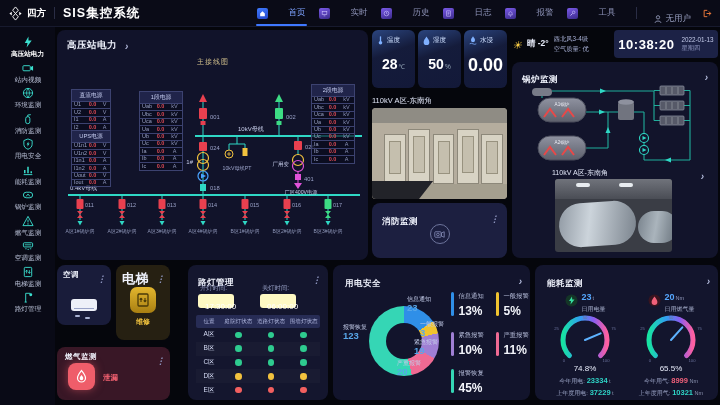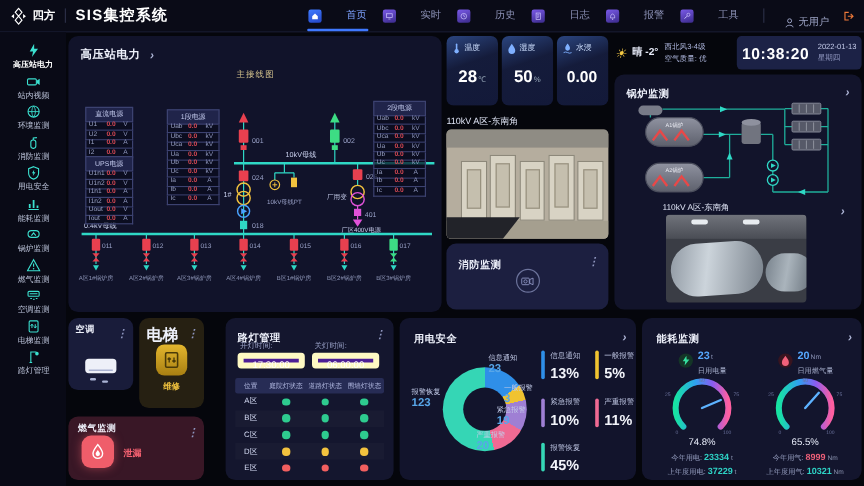--- a/index.html
+++ b/index.html
@@ -102,21 +102,21 @@
   #elevatorPanel .status{position:absolute;left:0;right:0;top:52px;text-align:center;font-size:7px;color:#f0c23e;font-weight:bold}
   #gasPanel{left:57px;top:347px;width:113px;height:53px;background:#391726}
   #gasPanel .head{position:absolute;left:8px;top:5px;font-size:7.5px}
   .gasicon{position:absolute;left:11px;top:16px;width:27px;height:27px;border-radius:8px;background:#ef5d6a;box-shadow:0 0 8px rgba(239,93,106,.5);display:flex;align-items:center;justify-content:center}
   #gasPanel .status{position:absolute;left:46px;top:26px;font-size:7.5px;color:#f26070;font-weight:bold}
   
   #streetPanel{left:188px;top:265px;width:140px;height:135px;background:#14162e}
   #streetPanel .head{position:absolute;left:10px;top:6px}
   #streetPanel .kebab{position:absolute;right:7px;top:4px}
   .tlab{position:absolute;font-size:6.3px;color:#98a0c5}
-  .tinput{position:absolute;top:29px;width:56px;height:13px;background:#4c1d95;border:5px solid #fef9c3;border-radius:3px;color:#fff;font-size:8px;text-align:center;line-height:11px;cursor:text}
+  .tinput{position:absolute;top:29px;width:36px;height:13px;background:#ec4899;border:7px solid #fef9c3;border-radius:3px;color:#fff;font-size:8px;text-align:center;line-height:11px;cursor:text}
   #stHead{position:absolute;left:8px;top:50px;width:124px;height:13px;background:#272c55;border-radius:2px;display:flex;align-items:center}
   #stHead span{font-size:5.6px;color:#aeb5dd;text-align:center}
   #stHead .c0{width:26px}
   #stHead .c{flex:1}
   #stBody{position:absolute;left:8px;top:63px;width:124px}
   .strow{display:flex;align-items:center;height:13.8px}
   .strow:nth-child(even){background:rgba(255,255,255,.025)}
   .strow .z{width:26px;text-align:center;font-size:6.5px;color:#d6dcf5}
   .strow .dcell{flex:1;display:flex;justify-content:center}
   .dot{width:6.5px;height:6.5px;border-radius:50%}
@@ -610,21 +610,21 @@
     <div class="ev"><b>50</b><i>%</i></div>
   </div>
   <div class="envcard" style="left:464px">
     <div class="eh">
       <svg width="10" height="11" viewBox="0 0 12 12">
           <path d="M6,1 C7.4,3 8.4,4.2 8.4,5.7 A2.4,2.4 0 1 1 3.6,5.7 C3.6,4.2 4.6,3 6,1 Z" fill="#7fb0ff"></path>
           <path d="M2,10 Q4,8.8 6,10 T10,10" fill="none" stroke="#7fb0ff" stroke-width=".9"></path>
         </svg>
       <span>水浸</span>
     </div>
-    <div class="ev"><b style="font-size:13px">0.00</b><i></i></div>
+    <div class="ev"><b style="font-size:18px">0.00</b><i></i></div>
   </div>
 
   <div class="p" id="video1">
     <div class="vt">110kV A区-东南角</div>
     <div class="vframe">
       <div class="v1ceil"></div>
       <div class="cabs">
         <div class="cab"></div>
           <div class="cab"></div>
           <div class="cab"></div>

